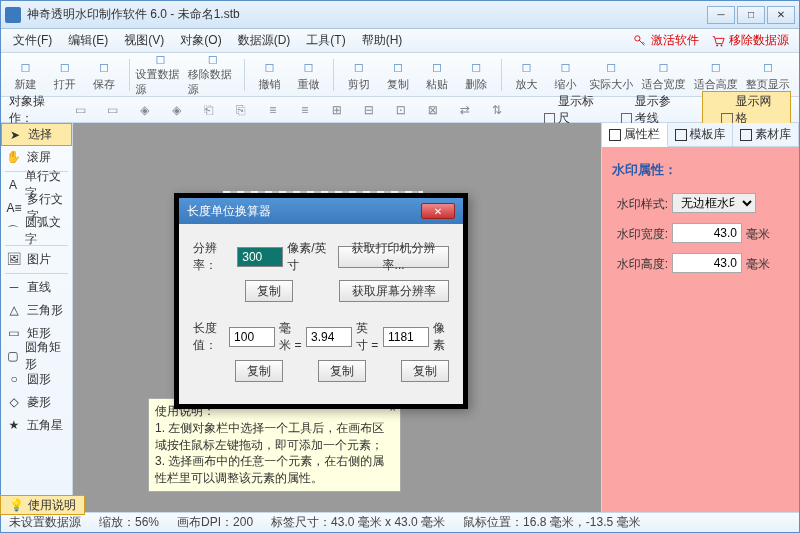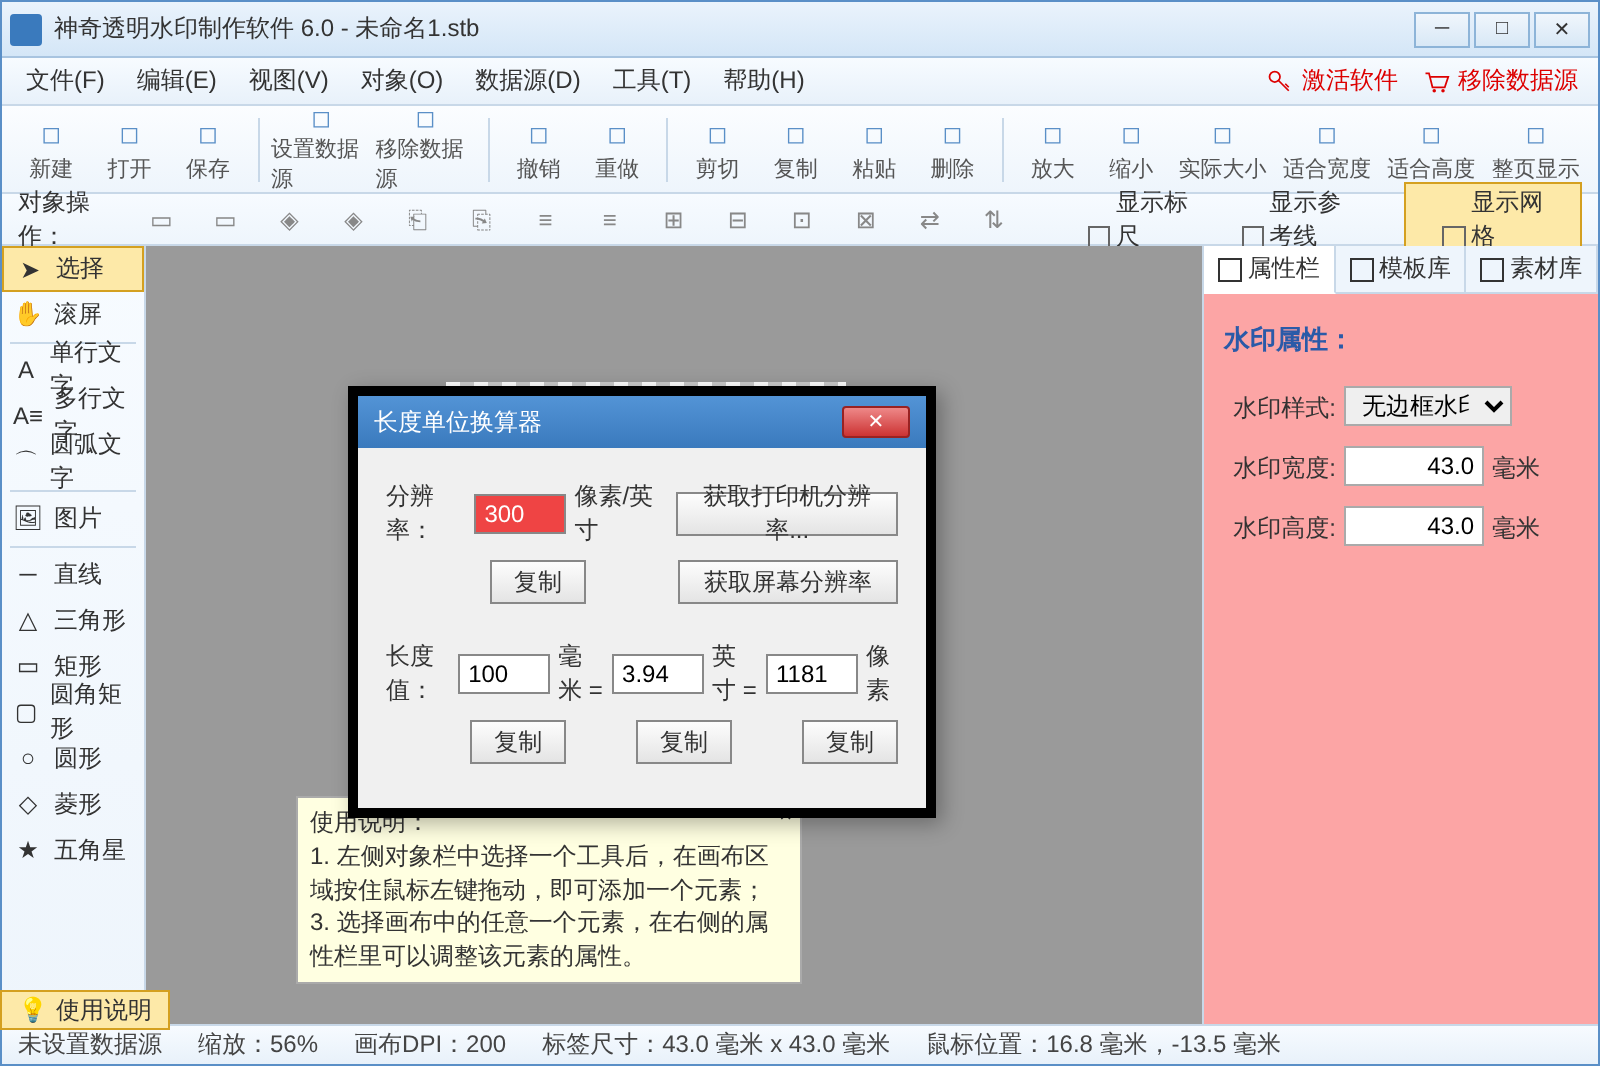--- a/index.html
+++ b/index.html
@@ -53,21 +53,21 @@
 .hinttab{position:absolute;left:0;bottom:18px;height:20px;display:flex;align-items:center;padding:0 8px;gap:4px;background:#fde9a8;border:1px solid #d4a020;color:#333}
 .statusbar{height:20px;background:linear-gradient(#f7fbff,#e8f1fa);border-top:1px solid #c8d8e8;display:flex;align-items:center;padding:0 8px;gap:18px;color:#444;font-size:11px}
 .dialog{position:absolute;left:174px;top:193px;width:294px;background:#f0f0f0;border:5px solid #000000;box-shadow:3px 3px 10px rgba(0,0,0,.3)}
 .dlgtitle{height:26px;background:linear-gradient(#5394d6,#3a7abd);display:flex;align-items:center;padding:0 8px;color:#fff}
 .dlgtitle .spacer{flex:1}
 .dlgclose{width:34px;height:16px;background:linear-gradient(#e88,#c33);border:1px solid #922;border-radius:2px;display:flex;align-items:center;justify-content:center;color:#fff;font-size:10px}
 .dlgbody{padding:16px 14px}
 .drow{display:flex;align-items:center;gap:4px;margin-bottom:6px}
 .drow .dl{color:#333}
 .drow input{border:1px solid #888;height:20px;padding:0 4px;width:46px;text-align:left}
-.drow input.sel{background:#ef4444;color:#fff}
+.drow input.sel{background:#0f766e;color:#fff}
 .dbtn{height:22px;padding:0 10px;background:linear-gradient(#fdfdfd,#e4e4e4);border:1px solid #888;color:#333;display:inline-flex;align-items:center;justify-content:center;min-width:48px}
 .dbtn.wide{min-width:110px}
 </style>
 </head>
 <body>
 
 <div class="titlebar">
   <div class="appicon"></div>
   <div class="title">神奇透明水印制作软件 6.0 - 未命名1.stb</div>
   <div class="winbtns">

